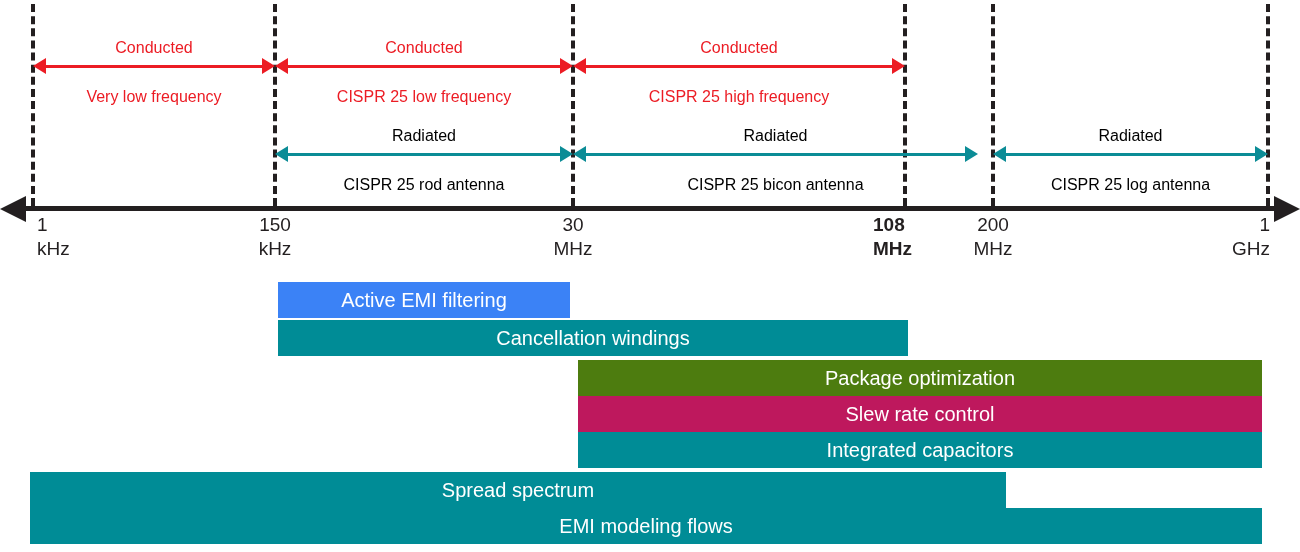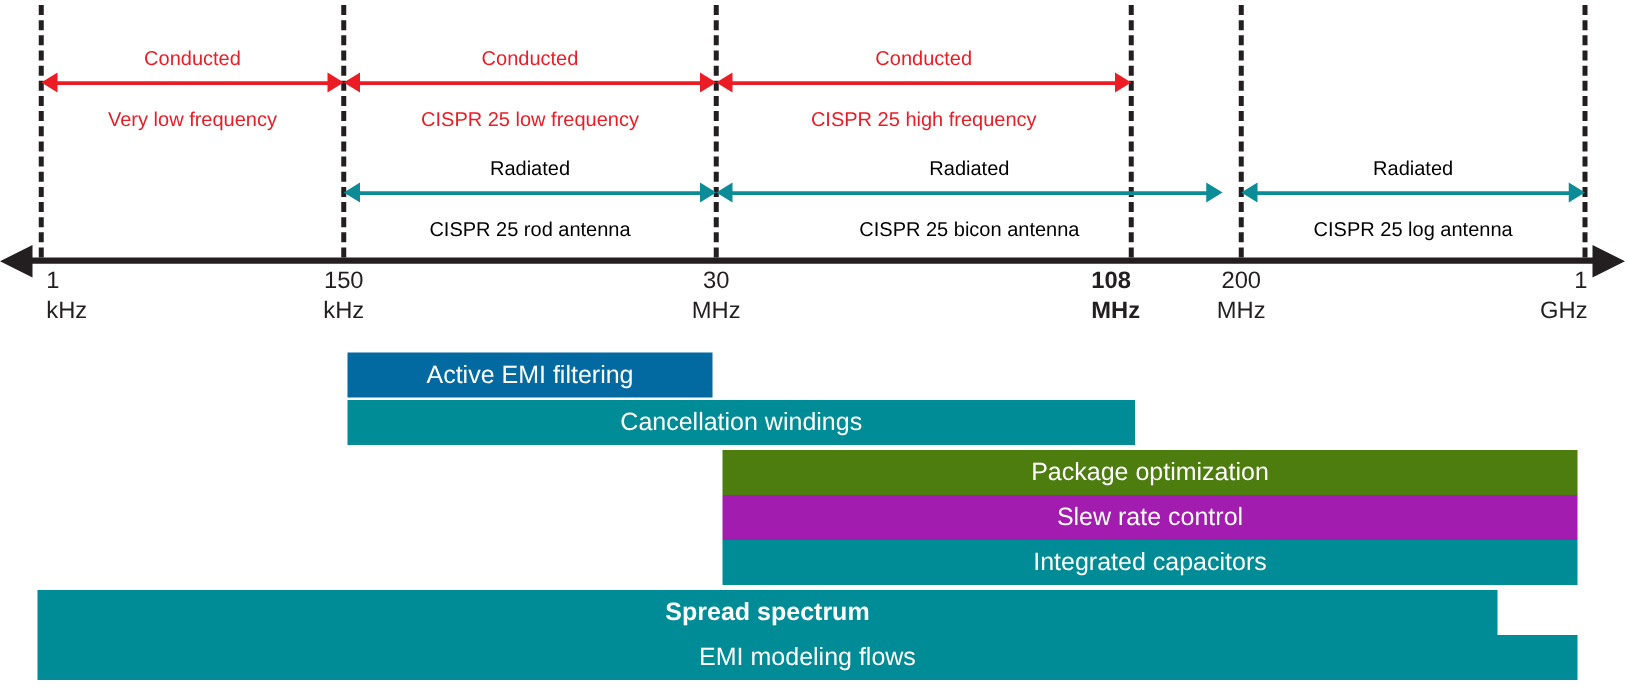--- a/index.html
+++ b/index.html
@@ -175,36 +175,36 @@
       <div class="band teal" style="left: 993px; width: 275px; top: 146px; height: 16px;">
         <div class="shaft"></div>
         <div class="head l"></div>
         <div class="head r"></div>
         <div class="cap top">Radiated</div>
         <div class="cap bot">CISPR 25 log antenna</div>
       </div>
     </div>
 
   <div id="bars-layer">
-      <div class="bar" style="left: 278px; width: 292px; top: 282px; height: 36px; background: #0369a1;">
+      <div class="bar" style="left: 278px; width: 292px; top: 282px; height: 36px; background: #3b82f6;">
         <span>Active EMI filtering</span>
       </div>
       <div class="bar" style="left: 278px; width: 630px; top: 320px; height: 36px; background: rgb(0, 140, 150);">
         <span>Cancellation windings</span>
       </div>
       <div class="bar" style="left: 578px; width: 684px; top: 360px; height: 36px; background: #4d7c0f;">
         <span>Package optimization</span>
       </div>
-      <div class="bar" style="left: 578px; width: 684px; top: 396px; height: 36px; background: #a21caf;">
+      <div class="bar" style="left: 578px; width: 684px; top: 396px; height: 36px; background: #be185d;">
         <span>Slew rate control</span>
       </div>
       <div class="bar" style="left: 578px; width: 684px; top: 432px; height: 36px; background: rgb(0, 140, 150);">
         <span>Integrated capacitors</span>
       </div>
-      <div class="bar" style="left: 30px; width: 1168px; top: 472px; height: 36px; background: rgb(0, 140, 150); font-weight: bold;">
+      <div class="bar" style="left: 30px; width: 976px; top: 472px; height: 36px; background: rgb(0, 140, 150);">
         <span>Spread spectrum</span>
       </div>
       <div class="bar" style="left: 30px; width: 1232px; top: 508px; height: 36px; background: rgb(0, 140, 150);">
         <span>EMI modeling flows</span>
       </div>
     </div>
 
 </div>
 
 </body></html>

